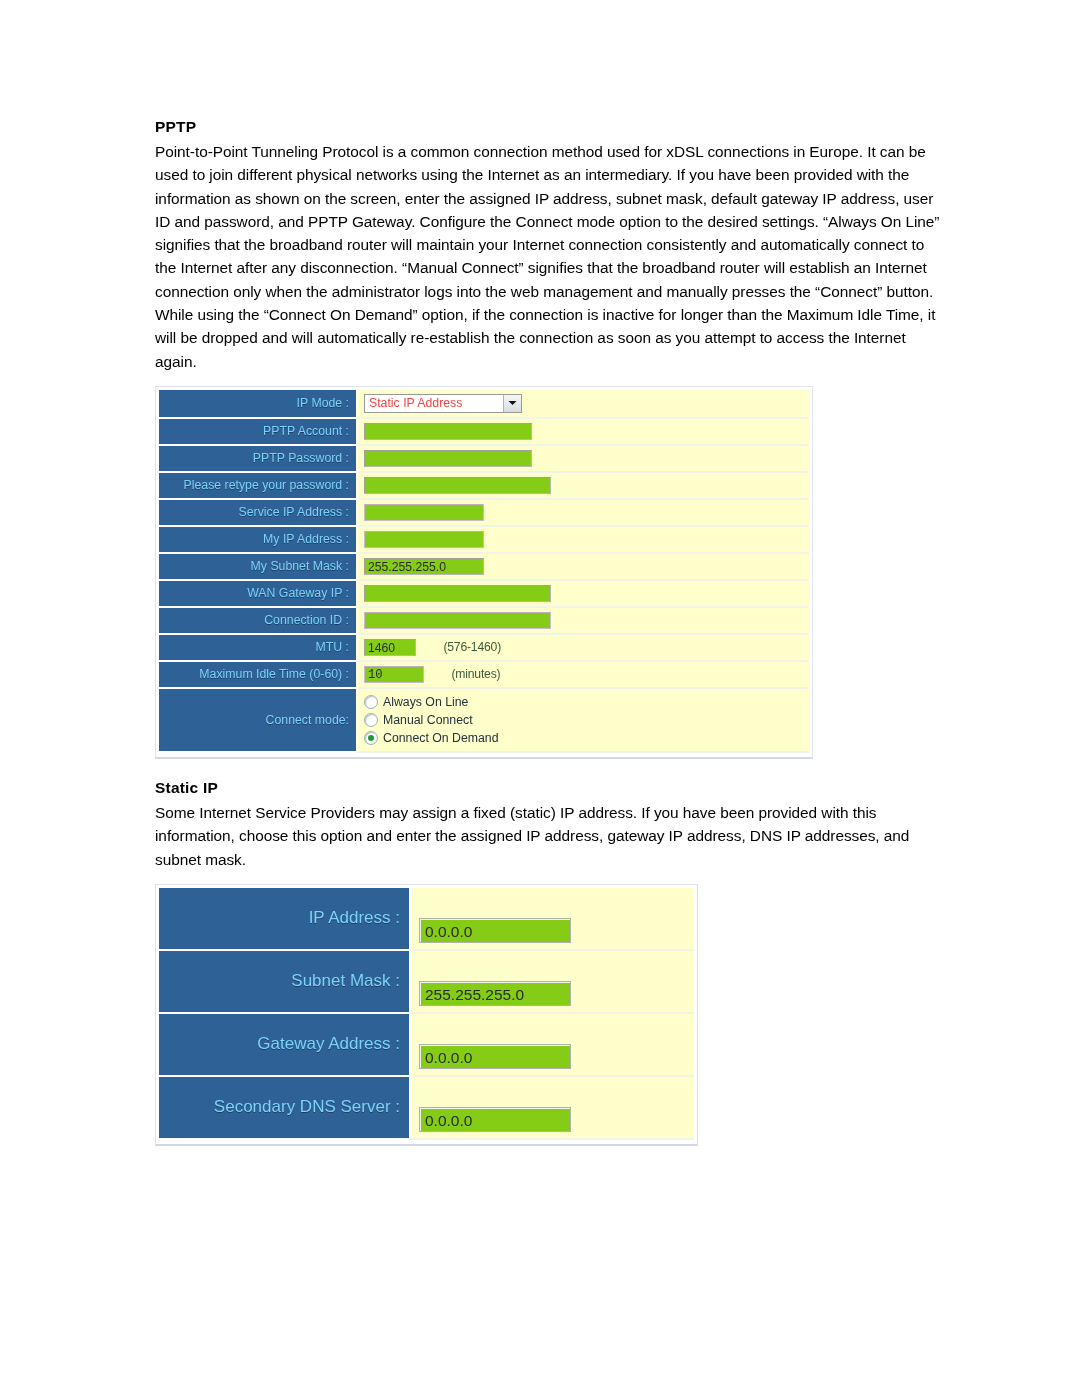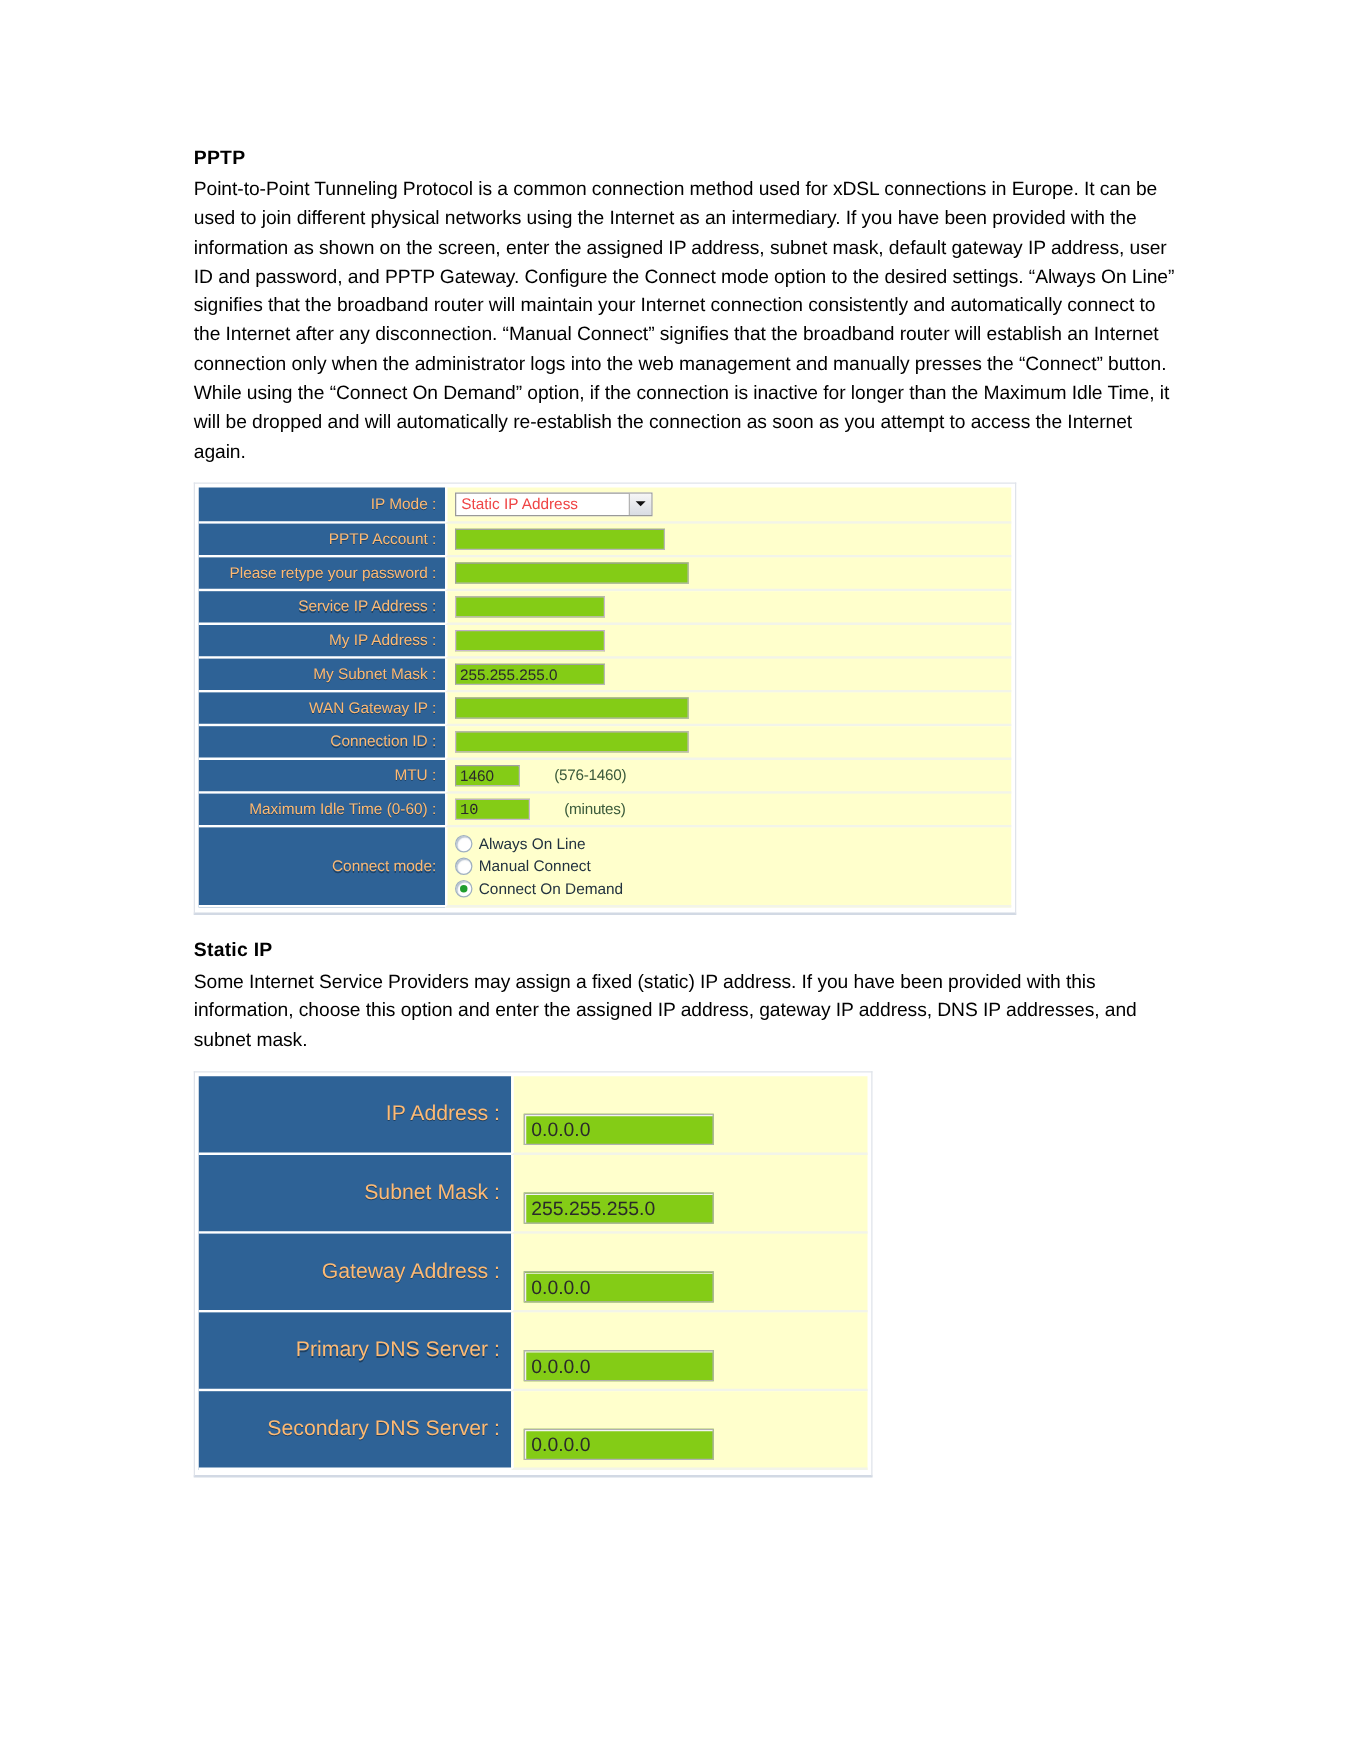--- a/index.html
+++ b/index.html
@@ -48,21 +48,21 @@
   }
   .form-table {
     border-collapse: separate;
     border-spacing: 0;
     width: 100%;
     table-layout: fixed;
   }
   .form-table tr { }
   .form-table td.label-cell {
     background: #2E6296;
-    color: #fdba74;
+    color: #7dd3fc;
     text-align: right;
     vertical-align: middle;
     padding: 3px 7px 3px 4px;
     border-bottom: 2px solid #ffffff;
     white-space: nowrap;
     text-shadow: 0 1px 0 rgba(0,0,0,0.35);
   }
   .form-table td.field-cell {
     background: #FFFFCC;
     vertical-align: middle;
@@ -227,20 +227,26 @@
           </td>
         </tr>
 
         <tr>
           <td class="label-cell">PPTP Account :</td>
           <td class="field-cell">
             <span class="txt w-medium"></span>
           </td>
         </tr>
 
+        <tr>
+          <td class="label-cell">PPTP Password :</td>
+          <td class="field-cell">
+            <span class="txt w-medium"></span>
+          </td>
+        </tr>
 
         <tr>
           <td class="label-cell">Please retype your password :</td>
           <td class="field-cell">
             <span class="txt w-wide"></span>
           </td>
         </tr>
 
         <tr>
           <td class="label-cell">Service IP Address :</td>
@@ -349,26 +355,20 @@
           </td>
         </tr>
 
         <tr>
           <td class="label-cell">Gateway Address :</td>
           <td class="field-cell">
             <span class="txt w-ip">0.0.0.0</span>
           </td>
         </tr>
 
-        <tr>
-          <td class="label-cell">Primary DNS Server :</td>
-          <td class="field-cell">
-            <span class="txt w-ip">0.0.0.0</span>
-          </td>
-        </tr>
 
         <tr>
           <td class="label-cell">Secondary DNS Server :</td>
           <td class="field-cell">
             <span class="txt w-ip">0.0.0.0</span>
           </td>
         </tr>
 
       </tbody>
     </table>

